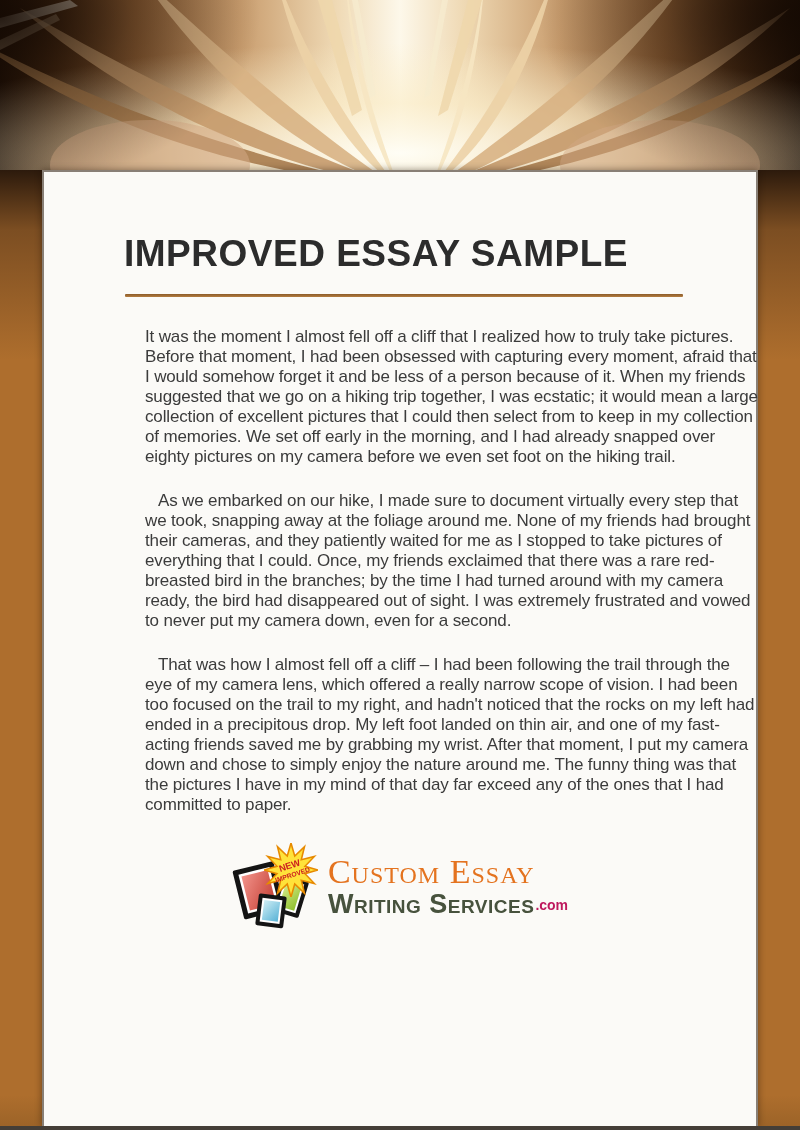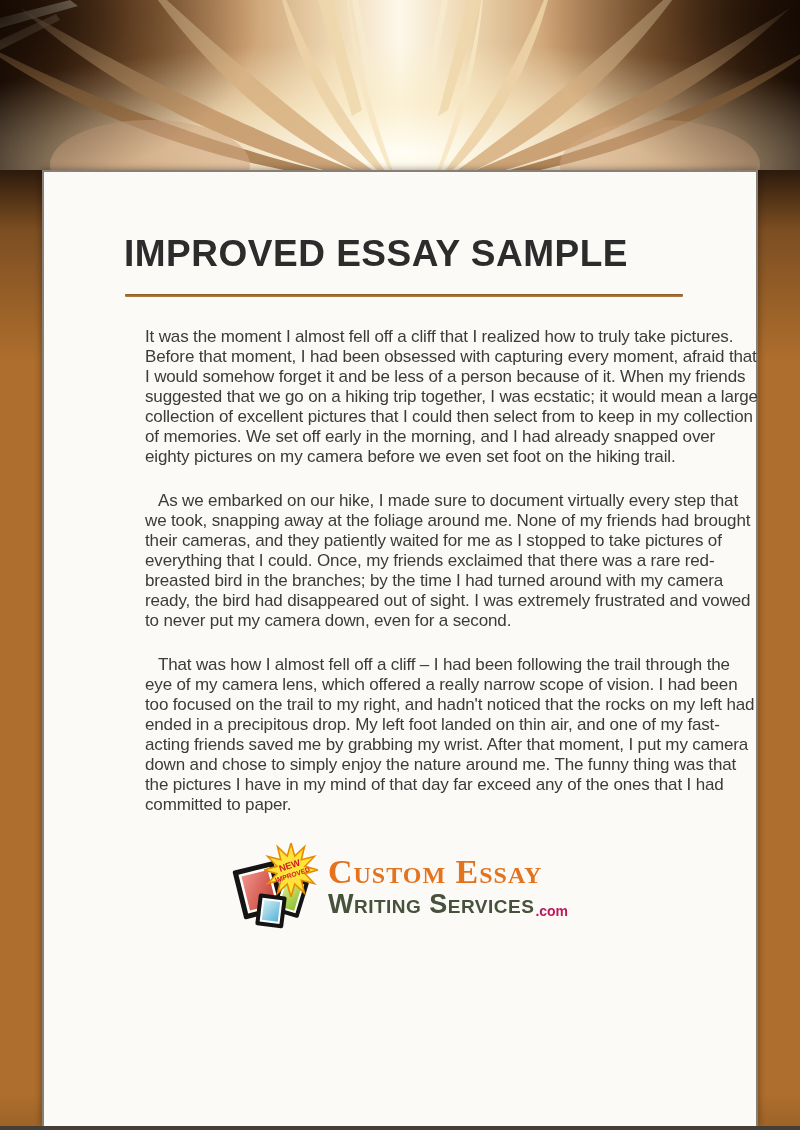--- a/index.html
+++ b/index.html
@@ -47,26 +47,26 @@
     display:flex;justify-content:center;align-items:flex-start;
     gap:8px;
   }
   .logo-icon{position:relative;width:88px;height:80px;flex:0 0 auto;}
   .logo-icon .frames{position:absolute;left:0;top:4px;}
   .logo-icon .burst{position:absolute;left:32px;top:-4px;}
   .logo-text{padding-top:8px;line-height:1;}
   .brand-line1{
     font-family:"Liberation Serif", serif;
     font-variant:small-caps;
-    font-weight:bold;
+    font-weight:normal;
     font-size:34px;
     letter-spacing:1px;
     color:#e4731f;
   }
-  .brand-line2-row{margin-top:2px;display:flex;align-items:flex-end;}
+  .brand-line2-row{margin-top:2px;display:flex;align-items:center;}
   .brand-line2{
     font-variant:small-caps;
     font-weight:bold;
     font-size:27px;
     letter-spacing:.5px;
     color:#47523d;
   }
   .brand-tld{
     font-weight:bold;
     font-size:14px;

